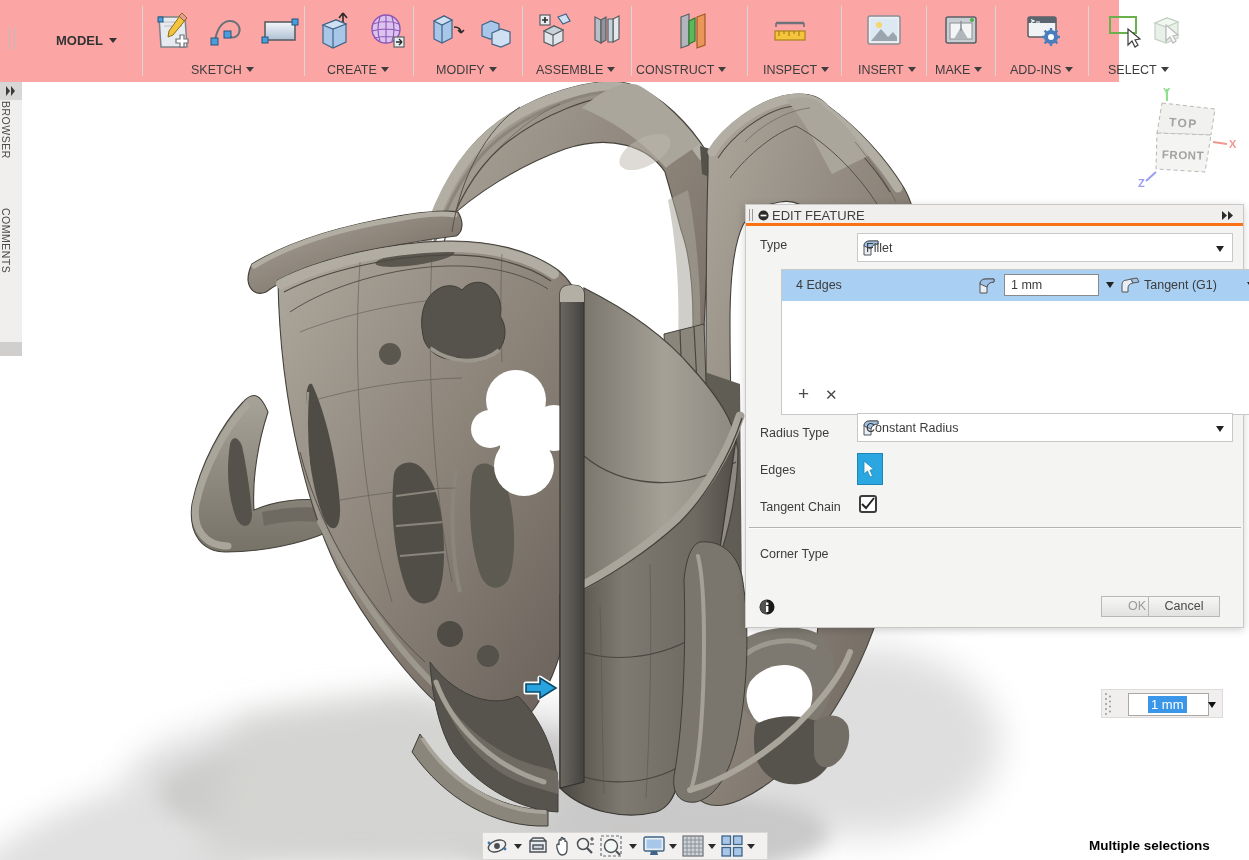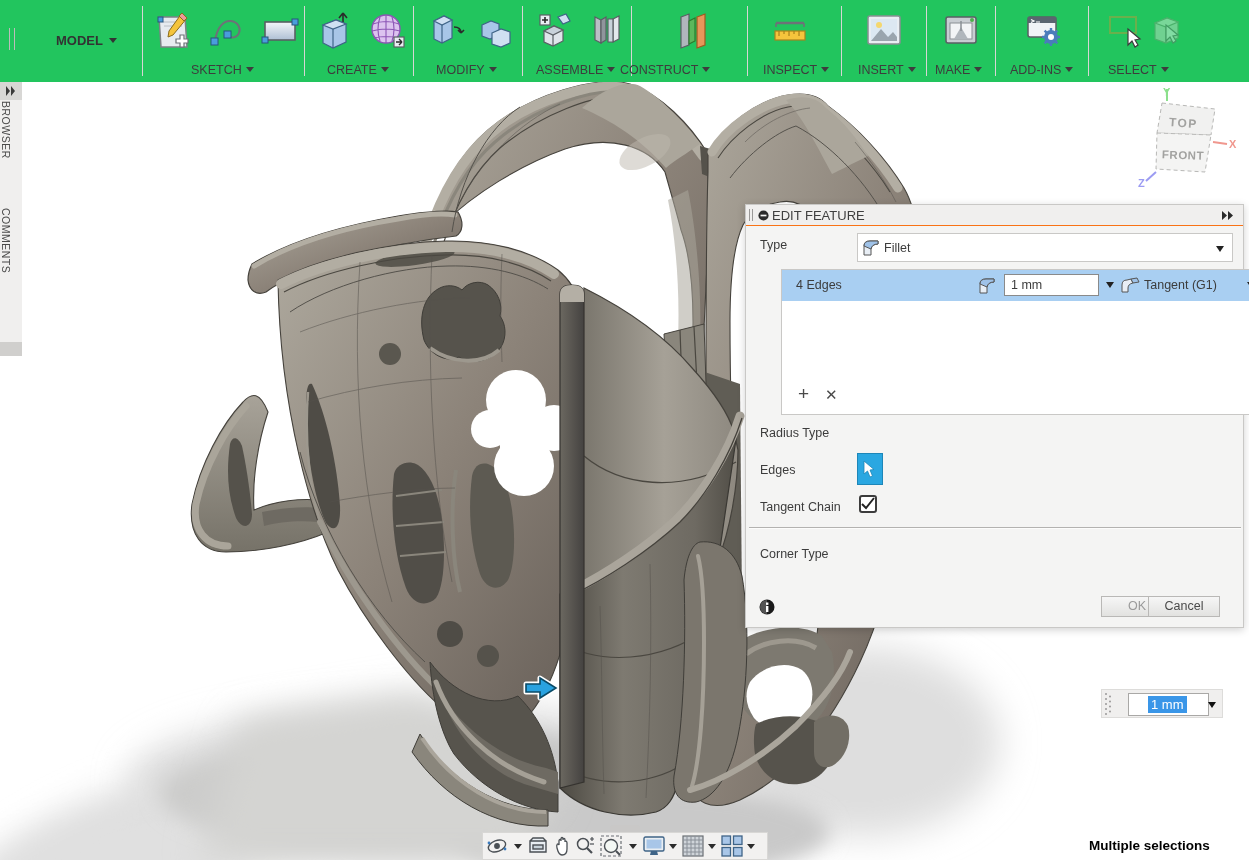--- a/index.html
+++ b/index.html
@@ -2,21 +2,21 @@
 <html><head>
 <meta charset="utf-8">
 <style>
 * { margin:0; padding:0; box-sizing:border-box; }
 html,body { width:1249px; height:860px; overflow:hidden; background:#fff;
   font-family:"Liberation Sans", sans-serif; }
 #stage { position:absolute; left:0; top:0; width:1249px; height:860px; }
 .abs { position:absolute; }
 
 
-#topbar { position:absolute; left:0; top:0; width:1249px; height:82px; background:#22c55e; }
+#topbar { position:absolute; left:0; top:0; width:1119px; height:82px; background:#fca5a5; }
 #topbar .sep { position:absolute; top:6px; width:1px; height:70px; background:#d7d6d4; }
 .glabel { position:absolute; top:63px; font-size:12.5px; color:#3d3d3d; white-space:nowrap;text-align:right; }
 .glabel .dt { display:inline-block; margin-left:4px; width:0; height:0;
   border-left:4px solid transparent; border-right:4px solid transparent; border-top:5px solid #3d3d3d; vertical-align:2px;}
 .ticon { position:absolute; top:11px; width:38px; height:40px; }
 #model-btn { position:absolute; left:56px; top:33px; font-size:13px; font-weight:bold; color:#333; }
 #model-btn .dt { display:inline-block; margin-left:6px; width:0; height:0;
   border-left:4px solid transparent; border-right:4px solid transparent; border-top:5px solid #333; vertical-align:2px;}
 #drag-h { position:absolute; left:9px; top:28px; width:6px; height:22px;
   border-left:1px solid #bdbcba; border-right:1px solid #bdbcba; }
@@ -24,24 +24,24 @@
 
 #leftstrip { position:absolute; left:0; top:82px; width:22px; height:274px; background:#f0efee; }
 #leftstrip .tab { position:absolute; left:0; top:0; width:22px; height:18px; background:#d8d7d5; color:#3d3d3d; font-size:10px; text-align:center; line-height:18px;}
 .vtext { position:absolute; left:0; width:22px; color:#4a4a4a; font-size:10.5px; letter-spacing:0.5px;
   writing-mode:vertical-lr; text-orientation:mixed; }
 #leftstrip .grip { position:absolute; left:0; top:260px; width:22px; height:14px; background:#d0cfcd; }
 
 
 #dialog { position:absolute; left:745px; top:204px; width:499px; height:424px;
   background:#f4f4f3; border:1px solid #c9c8c6; box-shadow:0 2px 8px rgba(0,0,0,0.18); font-size:12.5px; color:#3c3c3c;}
-#dlg-title { position:absolute; left:0; top:0; right:0; height:21px; background:#f0efee; border-bottom:1px solid #f97316; }
+#dlg-title { position:absolute; left:0; top:0; right:0; height:21px; background:#f0efee; border-bottom:3px solid #f97316; }
 .drow-label { position:absolute; left:14px; }
 .dropdown { position:absolute; left:111px; width:376px; height:29px; background:#fff; border:1px solid #c9c8c6; }
-.dropdown .txt { position:absolute; left:26px; top:7px; }
+.dropdown .txt { position:absolute; left:8px; top:7px; }
 .dd-arrow { position:absolute; right:8px; top:12px; width:0; height:0;
   border-left:4.5px solid transparent; border-right:4.5px solid transparent; border-top:6px solid #222; }
 #listarea { position:absolute; left:3px; top:64px; width:492px; height:146px; background:#fff; border:1px solid #c9c8c6;margin-left:32px; }
 #bluerow { position:absolute; left:0; top:0; width:490px; height:31px; background:#a9cff2; }
 #ok-btn,#cancel-btn { position:absolute; top:391px; width:72px; height:21px; background:linear-gradient(#f6f6f6,#e2e2e0);
   border:1px solid #b9b8b6; text-align:center; line-height:19px; font-size:12.5px; }
 #ok-btn { left:355px; color:#9a9a9a; }
 #cancel-btn { left:402px; color:#4a4a4a; }
 
 
@@ -286,21 +286,21 @@
     <div class="sep" style="left:631px"></div>
     <div class="sep" style="left:747px"></div>
     <div class="sep" style="left:841px"></div>
     <div class="sep" style="left:926px"></div>
     <div class="sep" style="left:995px"></div>
     <div class="sep" style="left:1088px"></div>
     <div class="glabel" style="left:191px">SKETCH<span class="dt"></span></div>
     <div class="glabel" style="left:327px">CREATE<span class="dt"></span></div>
     <div class="glabel" style="left:436px">MODIFY<span class="dt"></span></div>
     <div class="glabel" style="left:536px">ASSEMBLE<span class="dt"></span></div>
-    <div class="glabel" style="left:620px">CONSTRUCT<span class="dt"></span></div>
+    <div class="glabel" style="left:636px">CONSTRUCT<span class="dt"></span></div>
     <div class="glabel" style="left:763px">INSPECT<span class="dt"></span></div>
     <div class="glabel" style="left:858px">INSERT<span class="dt"></span></div>
     <div class="glabel" style="left:935px">MAKE<span class="dt"></span></div>
     <div class="glabel" style="left:1010px">ADD-INS<span class="dt"></span></div>
     <div class="glabel" style="left:1108px">SELECT<span class="dt"></span></div>
 
     <svg class="ticon" style="left:154px" viewBox="0 0 38 40">
       <path d="M5,6 L31,6 L33,36 L7,36 Z" fill="#e7ebf0" stroke="#7d8287" stroke-width="1.5"></path>
       <path d="M9,11 L27,11 M10,15 L28,15" stroke="#b8bec4" stroke-width="1"></path>
       <path d="M28,2 L33,7 L19,24 L14,26 L15,20 Z" fill="#f5c43c" stroke="#8a6d1d" stroke-width="1"></path>
@@ -461,20 +461,28 @@
             <path d="M1,15 L1,8 Q1,3 6,3 L10,2 L12,6 Q7,7 7,11 L7,15 Z" fill="#e8eef5" stroke="#555" stroke-width="1"></path>
             <path d="M10,2 L16,1 L18,5 L12,6 Z" fill="#9fc2e8" stroke="#555" stroke-width="1"></path>
           </svg>
         <span style="position:absolute;left:362px;top:8px">Tangent (G1)</span>
         <span style="position:absolute;left:465px;top:12px;width:0;height:0;border-left:4.5px solid transparent;border-right:4.5px solid transparent;border-top:6px solid #222"></span>
       </div>
       <span style="position:absolute;left:16px;top:113px;font-size:19px;color:#4a4a4a">+</span>
       <span style="position:absolute;left:43px;top:116px;font-size:15px;color:#4a4a4a">✕</span>
     </div>
     <div class="drow-label" style="top:221px">Radius Type</div>
+    <div class="dropdown" style="top:208px">
+        <svg width="17" height="17" viewBox="0 0 17 17" style="position:absolute;left:5px;top:5px">
+          <path d="M1,16 L1,7 Q1,2 7,2 L15,2 L15,5 Q9,5 8,10 L8,16 Z" fill="#e8eef5" stroke="#555" stroke-width="1"></path>
+          <path d="M1,7 Q1,2 7,2 L15,2 L15,5 Q9,5 8,10 Z" fill="#9fc2e8" stroke="#555" stroke-width="1"></path>
+        </svg>
+        <span class="txt">Constant Radius</span>
+        <span class="dd-arrow"></span>
+      </div>
     <div class="drow-label" style="top:258px">Edges</div>
     <div style="position:absolute;left:111px;top:248px;width:26px;height:32px;background:#2aa7e1;border:1px solid #1d86b8">
       <svg width="14" height="18" viewBox="0 0 14 18" style="position:absolute;left:5px;top:6px">
           <path d="M1,1 L1,14 L4.5,11 L7,17 L9.5,16 L7,10 L11,9.5 Z" fill="#fff" stroke="#1d86b8" stroke-width="0.8"></path>
         </svg>
     </div>
     <div class="drow-label" style="top:295px">Tangent Chain</div>
     <div style="position:absolute;left:113px;top:290px;width:18px;height:18px;background:#fff;border:2px solid #3c3c3c;border-radius:3px">
       <svg width="14" height="13" viewBox="0 0 14 13" style="position:absolute;left:0px;top:0px">
           <path d="M1,7 L5,11 L13,1" fill="none" stroke="#222" stroke-width="2"></path>

